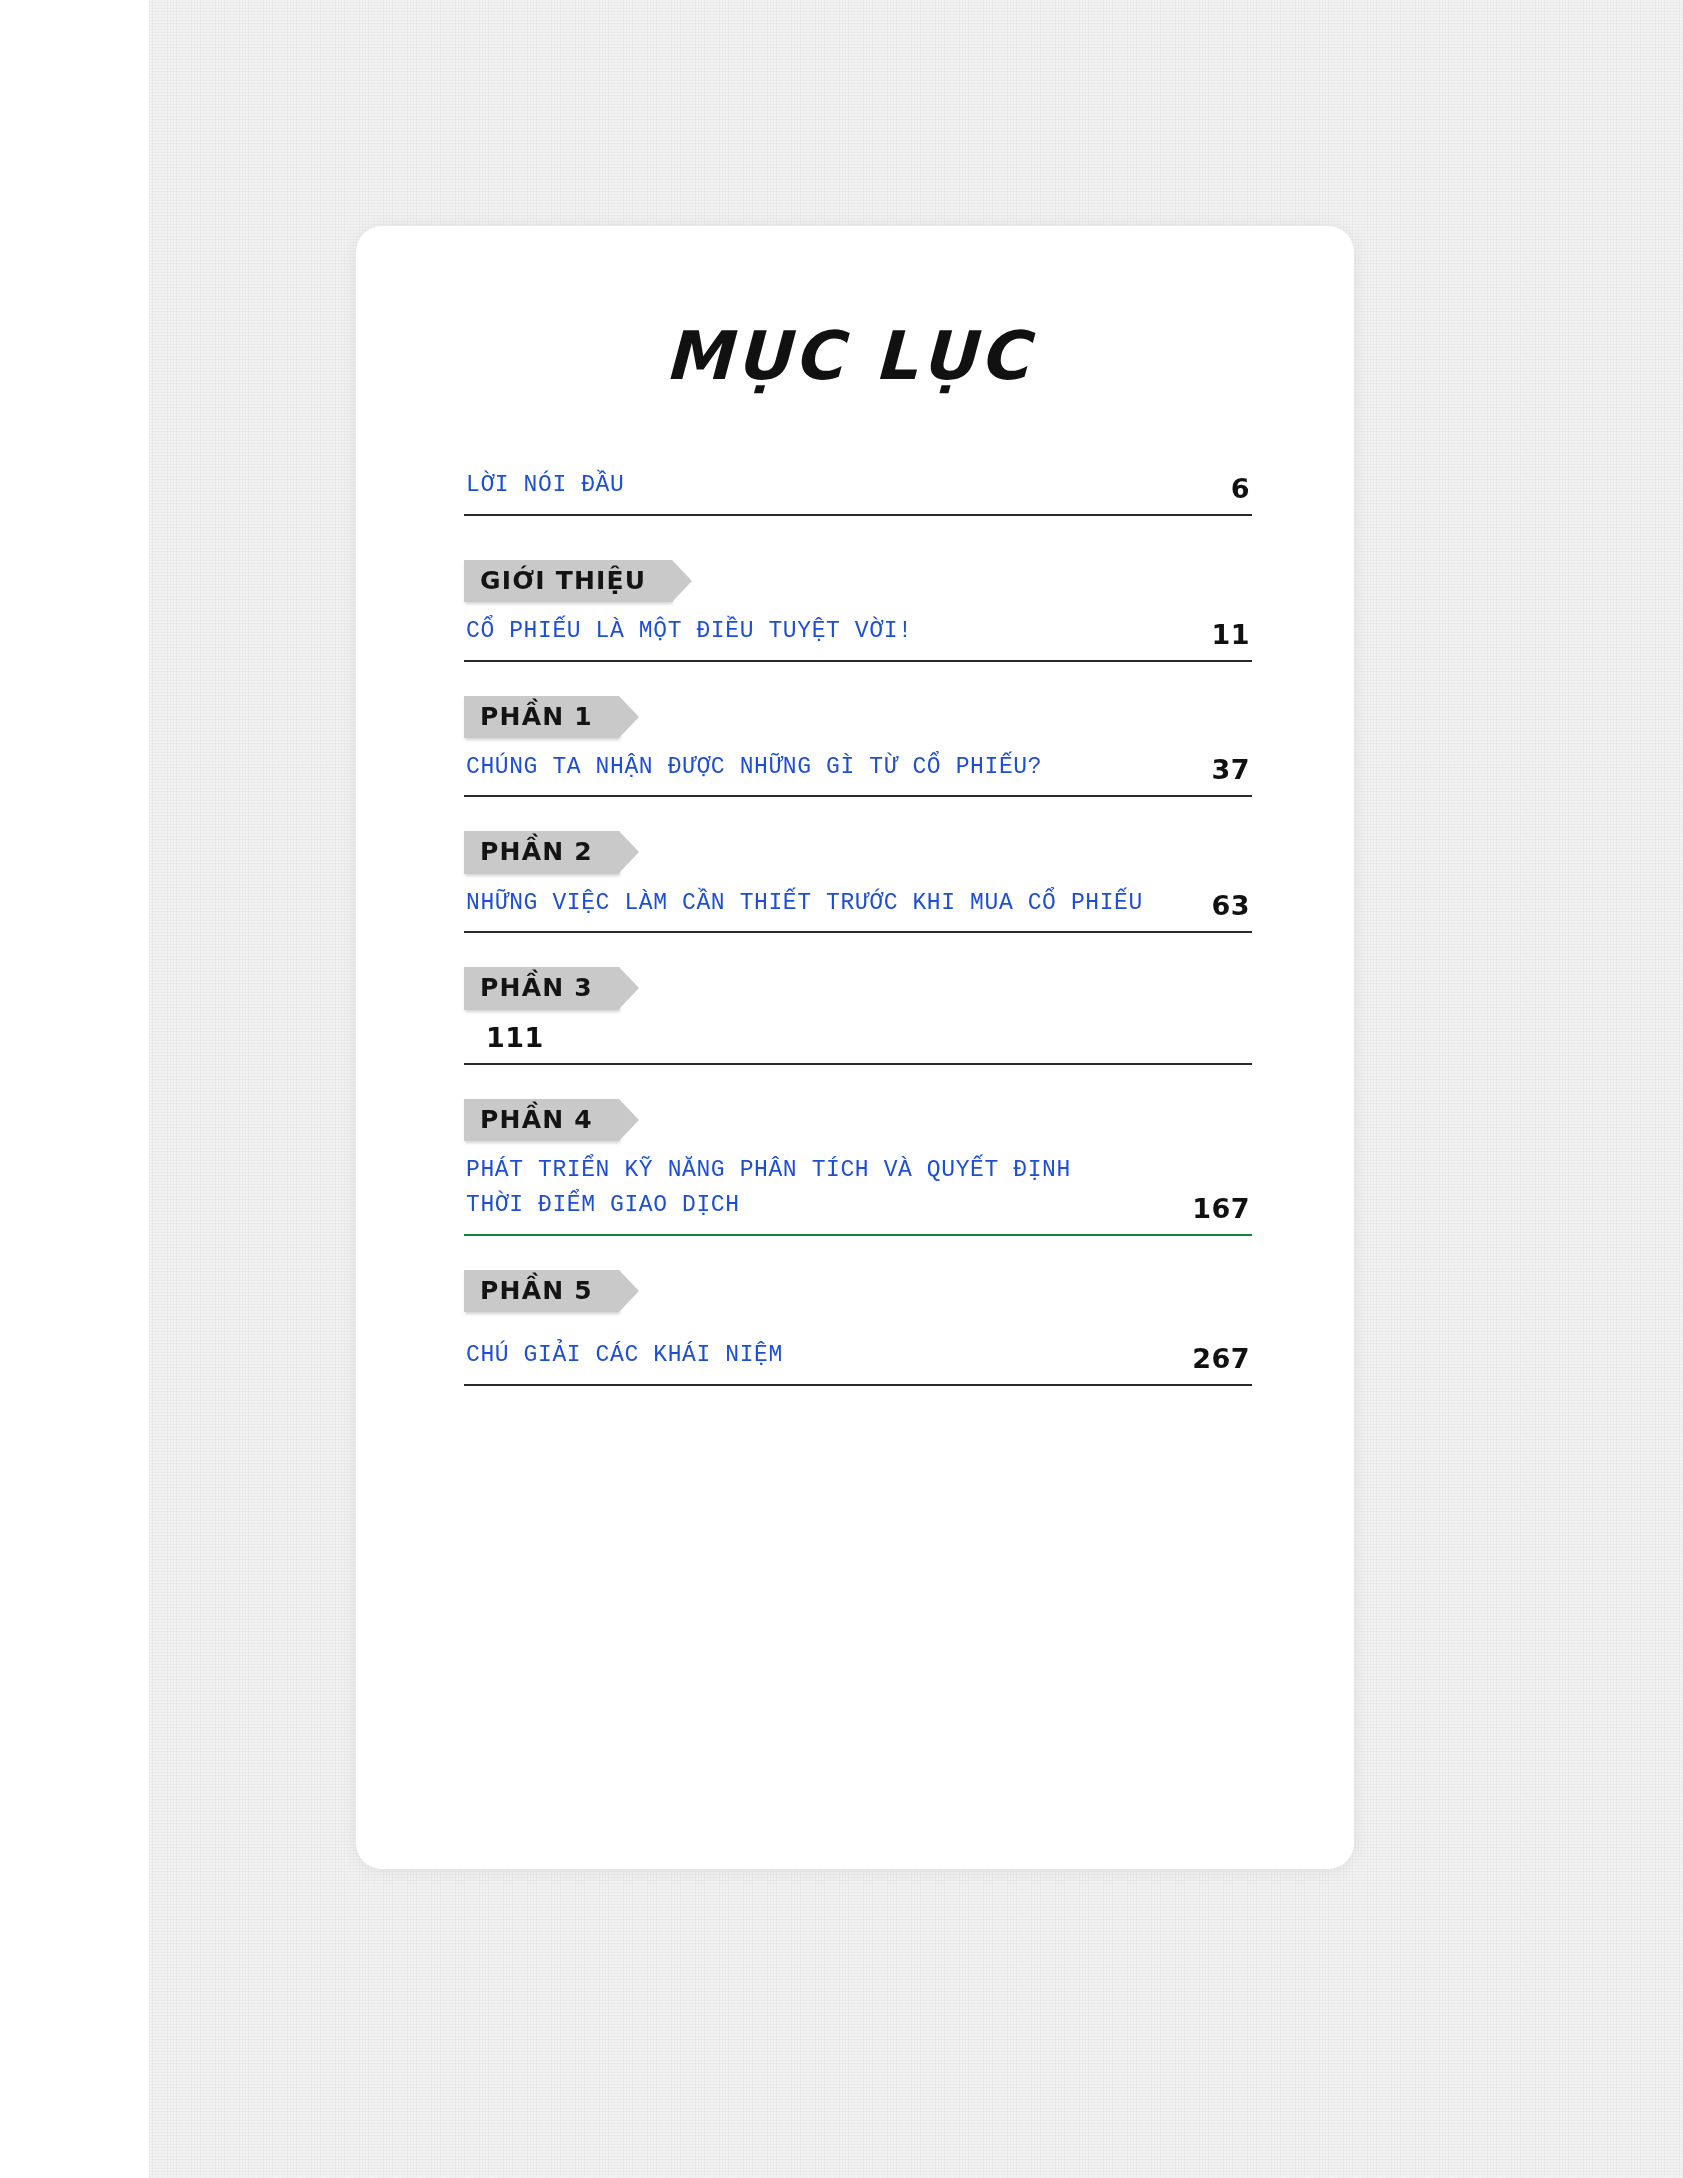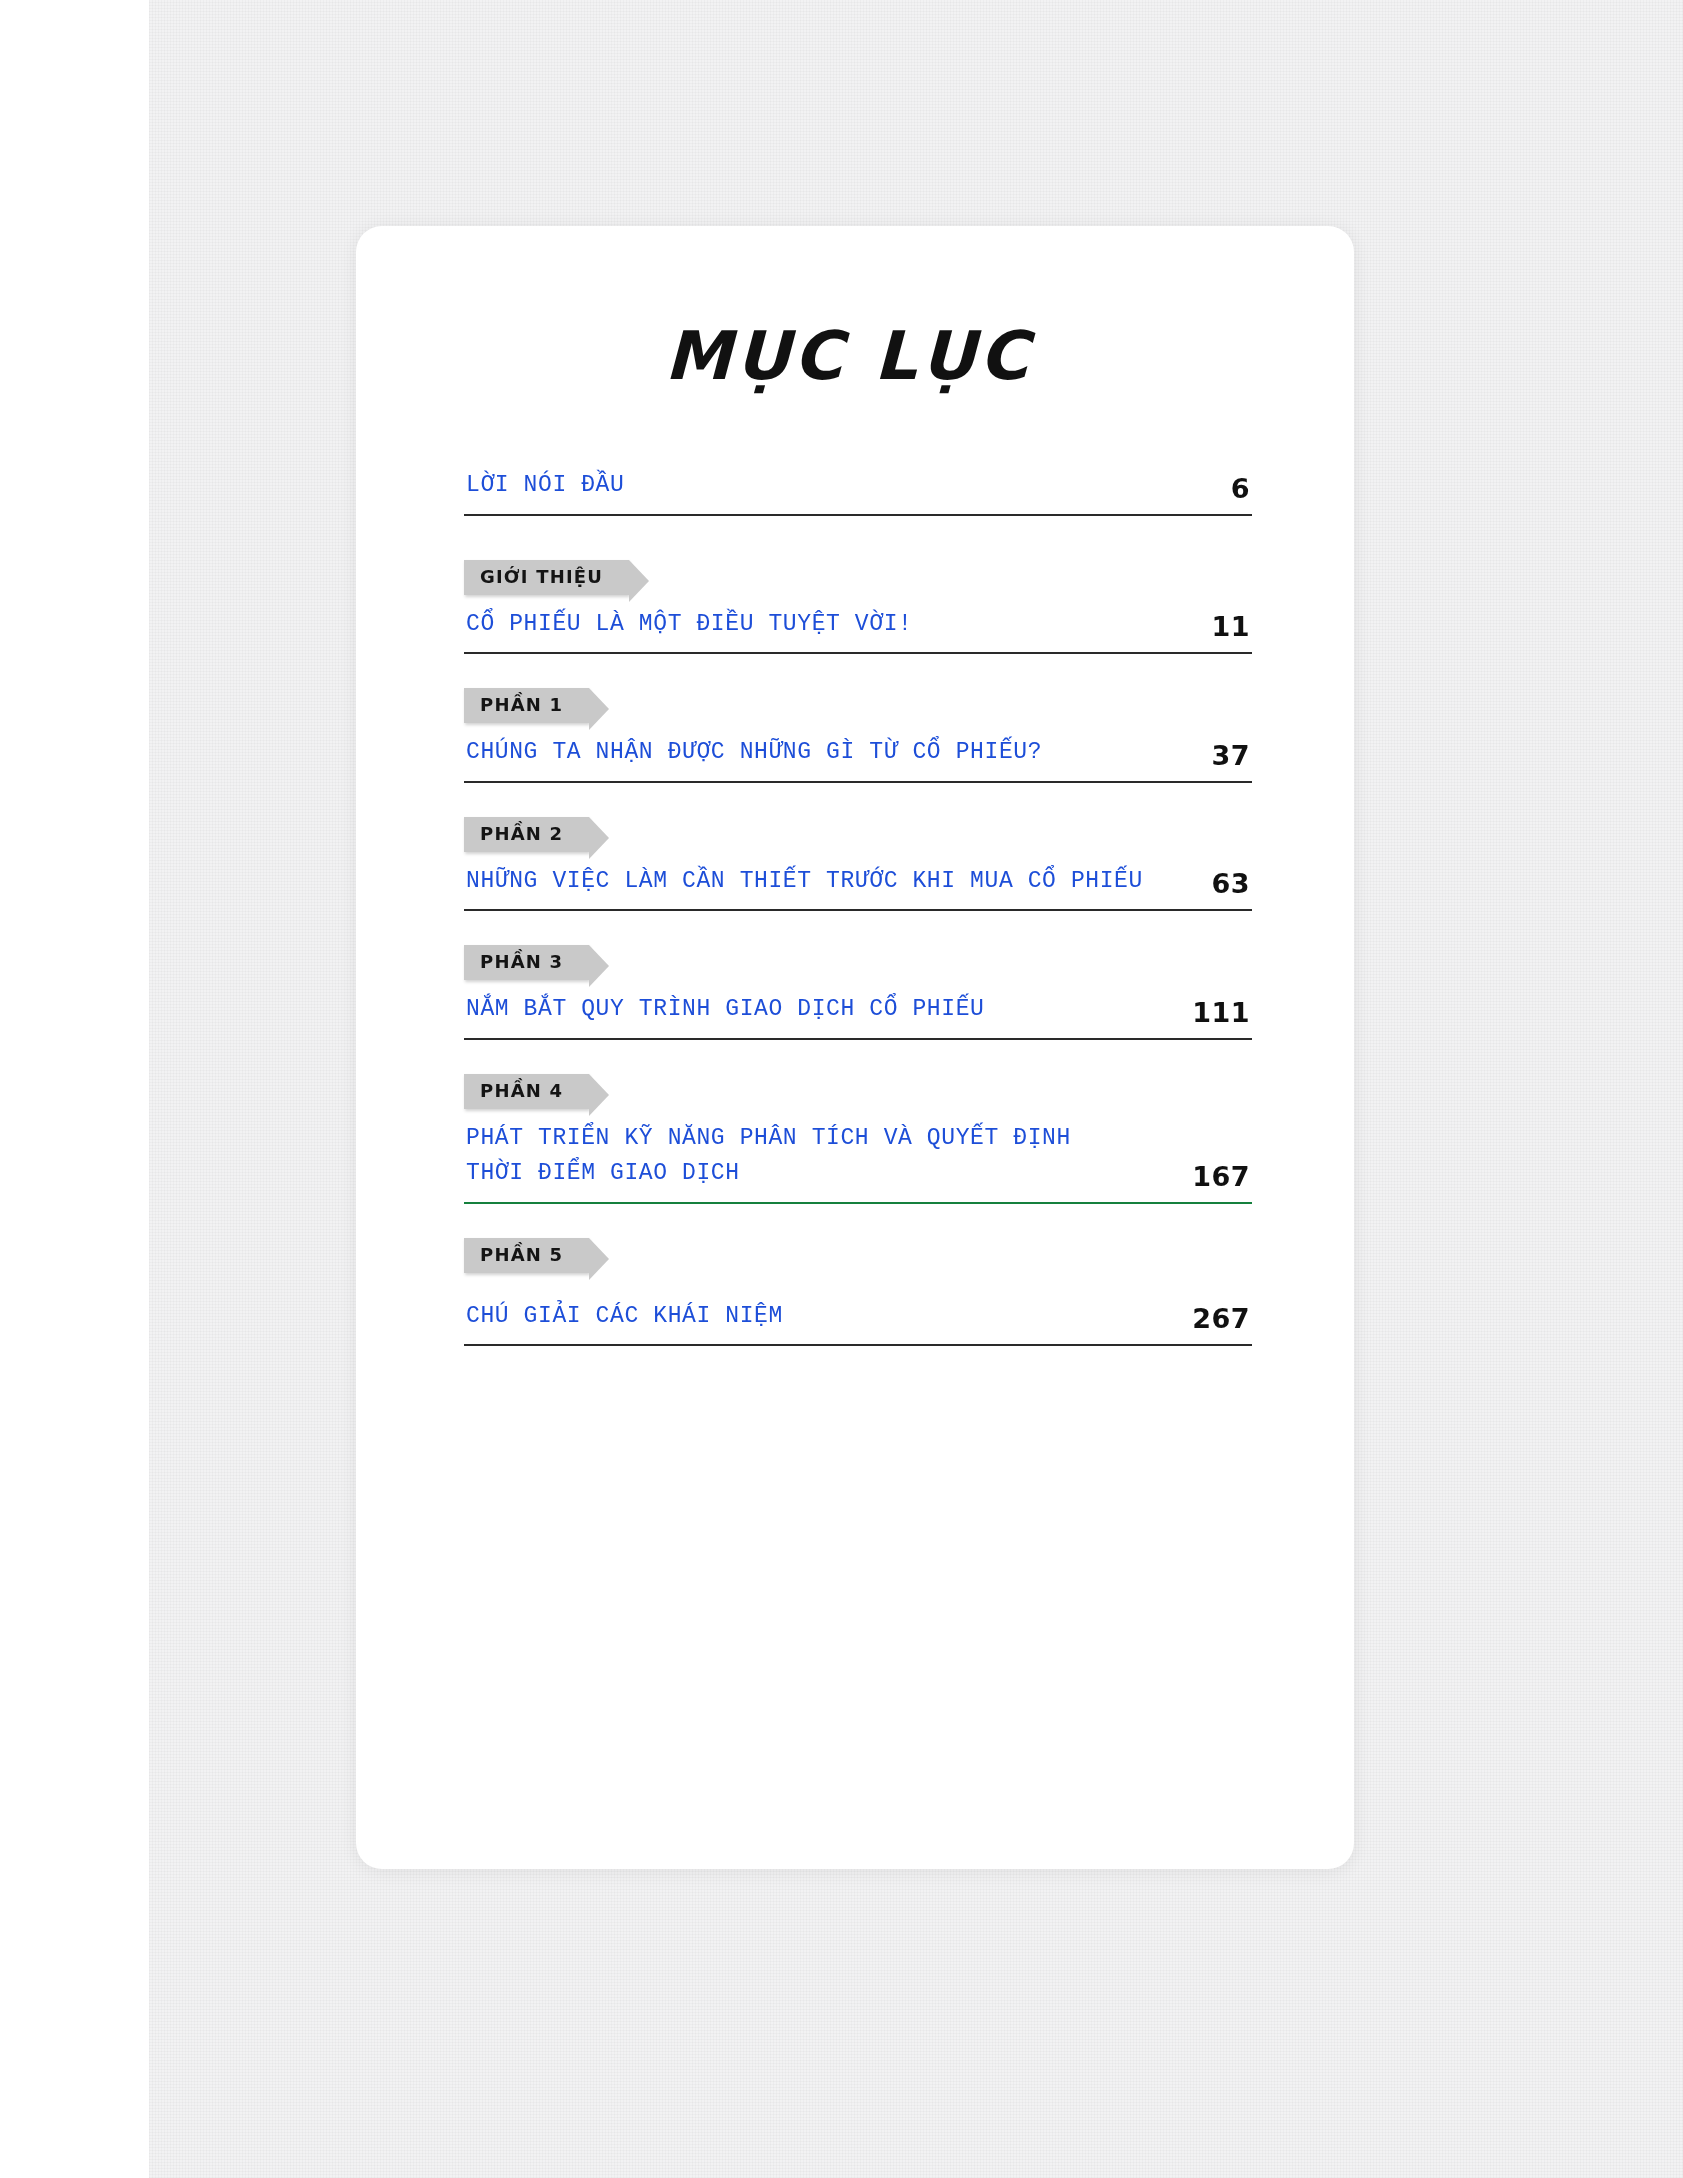--- a/index.html
+++ b/index.html
@@ -78,21 +78,21 @@
     left: 53px;
     width: 788px;
   }
 
   
   .section-tag {
     display: inline-block;
     position: relative;
     background: #c9c9c9;
     color: #141414;
-    font-size: 18px;
+    font-size: 25px;
     font-weight: 700;
     letter-spacing: 1.2px;
     padding: 8px 26px 8px 16px;
     margin: 0 0 6px 0;
     line-height: 1.05;
     box-shadow: 1px 2px 3px rgba(0,0,0,0.18);
   }
   .section-tag::after {
     content: "";
     position: absolute;
@@ -187,21 +187,20 @@
       <div class="entry">
         <span class="entry-title">NHỮNG VIỆC LÀM CẦN THIẾT TRƯỚC KHI MUA CỔ PHIẾU</span>
         <span class="entry-page">63</span>
       </div>
 
       <div class="spacer-md"></div>
 
       
       <div class="section-tag">PHẦN 3</div>
       <div class="entry">
-        <span class="entry-title">NẮM BẮT QUY TRÌNH GIAO DỊCH CỔ PHIẾU</span>
         <span class="entry-page">111</span>
       </div>
 
       <div class="spacer-md"></div>
 
       
       <div class="section-tag">PHẦN 4</div>
       <div class="entry-multiline">
         <div class="entry-line-row">
           <span class="entry-title">PHÁT TRIỂN KỸ NĂNG PHÂN TÍCH VÀ QUYẾT ĐỊNH</span>

